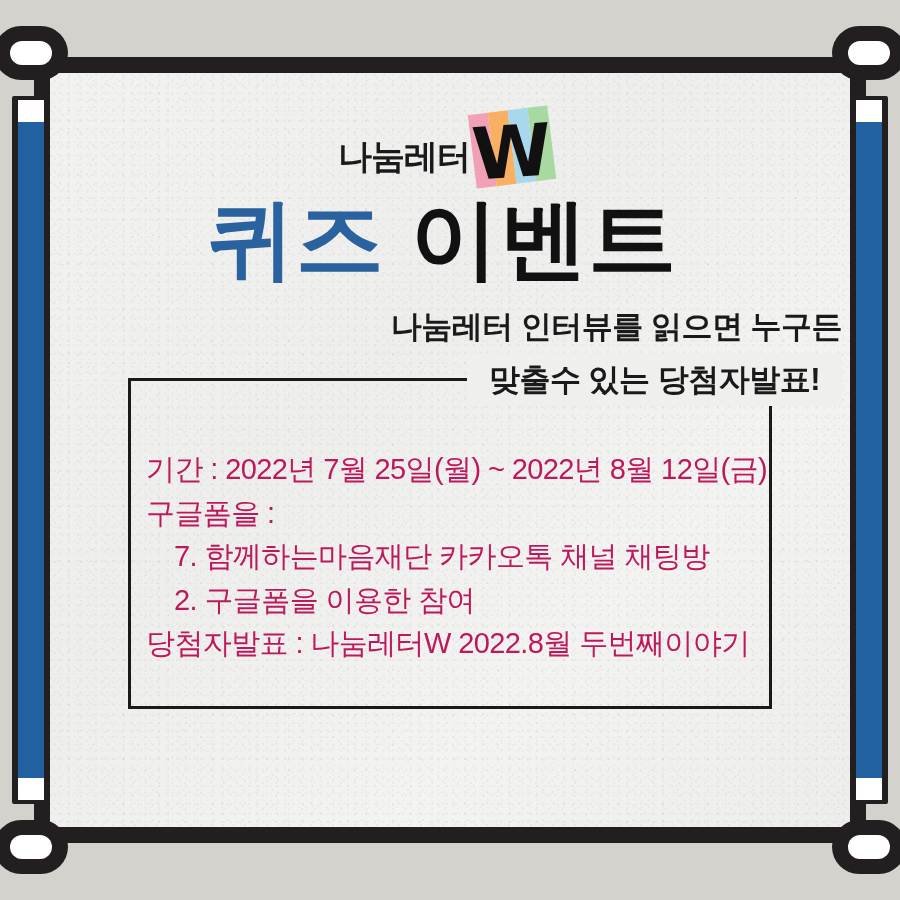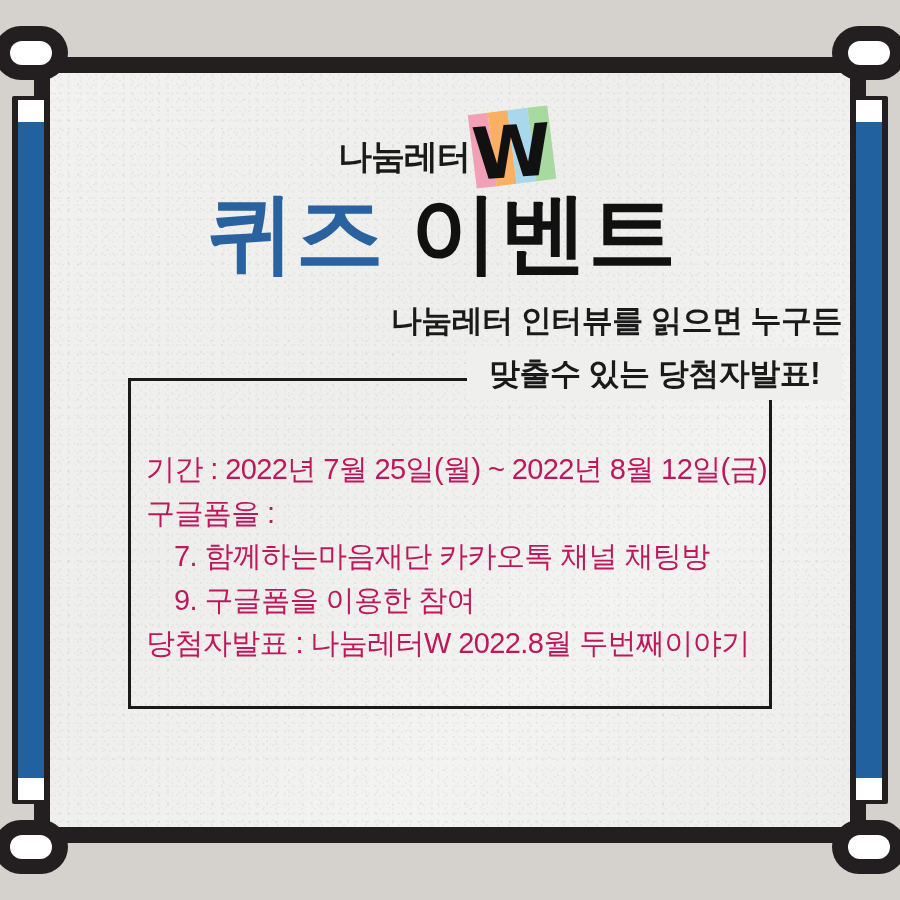--- a/index.html
+++ b/index.html
@@ -160,21 +160,21 @@
     line-height: 84px;
     font-family: "DejaVu Sans", sans-serif;
     font-size: 72px;
     font-weight: 700;
     color: #111111;
     transform: rotate(-4deg);
     text-align: center;
   }
 
   .main-title {
-    margin-top: 4px;
+    margin-top: 10px;
     font-family: "Liberation Sans", sans-serif;
     font-size: 88px;
     font-weight: 700;
     letter-spacing: 1px;
     line-height: 1.02;
     color: #111111;
     white-space: nowrap;
   }
   .main-title .t-blue { color: #2a629f; }
   .main-title .t-black { color: #111111; }
@@ -280,17 +280,17 @@
       </span>
     </div>
   </div>
 
   <div class="info-box"></div>
 
   <div class="info-list">
     <span class="line">기간 : 2022년 7월 25일(월) ~ 2022년 8월 12일(금)</span>
     <span class="line">구글폼을 :</span>
     <span class="line indent">7. 함께하는마음재단 카카오톡 채널 채팅방</span>
-    <span class="line indent">9. 구글폼을 이용한 참여</span>
+    <span class="line indent">2. 구글폼을 이용한 참여</span>
     <span class="line">당첨자발표 : 나눔레터W 2022.8월 두번째이야기</span>
   </div>
 
 </div>
 
 </body></html>

